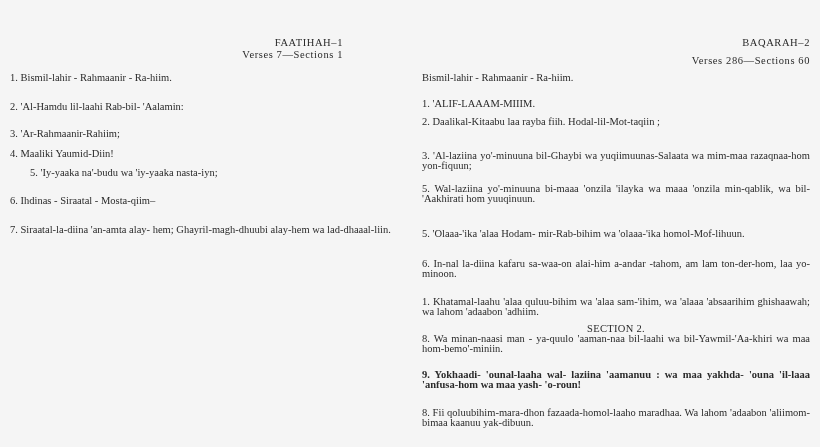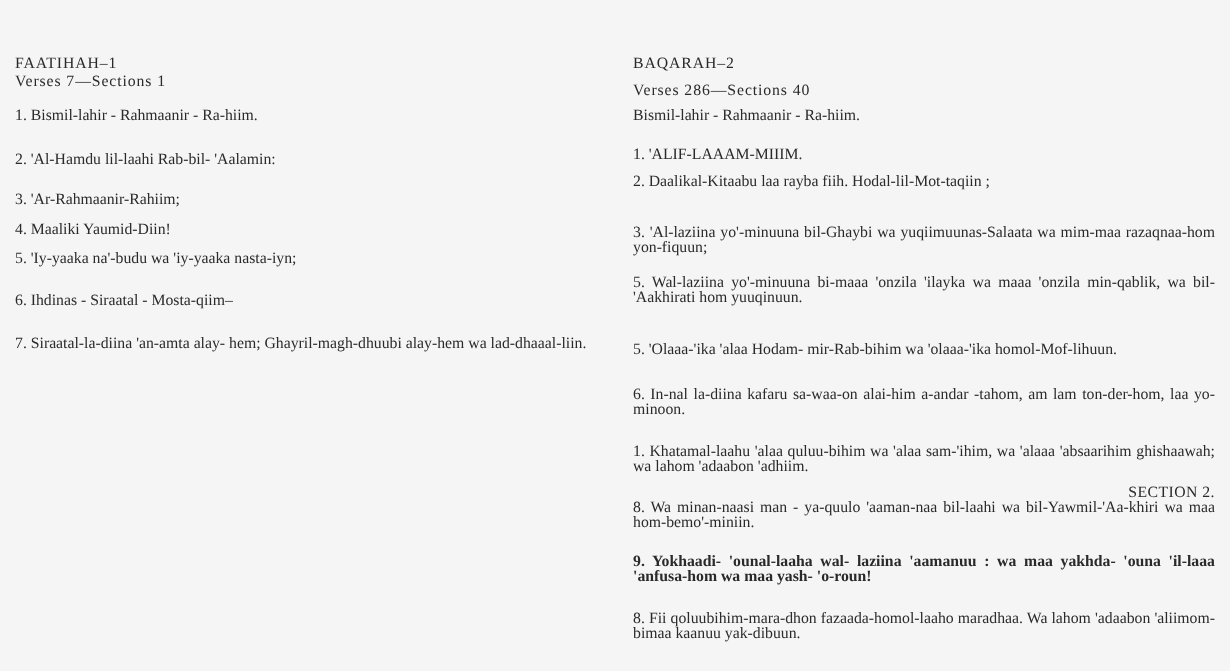--- a/index.html
+++ b/index.html
@@ -18,57 +18,57 @@
       line-height: 10px;
     }
     .col {
       position: absolute;
       top: 0;
     }
     .col-left { left: 10px; width: 360px; }
     .col-right { left: 422px; width: 388px; }
     .title {
       position: absolute;
-      text-align: left;
+      text-align: right;
       letter-spacing: 0.6px;
       font-size: 10.5px;
     }
     .verse {
       position: absolute;
       left: 0;
       width: 100%;
       text-align: justify;
       text-align-last: left;
     }
     .section-heading {
       position: absolute;
       width: 100%;
-      text-align: right;
+      text-align: center;
       letter-spacing: 0.3px;
     }
   </style>
 </head>
 <body>
 
 <div class="col col-left">
   <div class="title" style="left:0; width:333px; top:38px;">FAATIHAH–1</div>
   <div class="title" style="left:0; width:333px; top:50px;">Verses 7—Sections 1</div>
 
   <div class="verse" style="top:73px;">1. Bismil-lahir - Rahmaanir - Ra-hiim.</div>
   <div class="verse" style="top:102px;">2. 'Al-Hamdu lil-laahi Rab-bil- 'Aalamin:</div>
   <div class="verse" style="top:129px;">3. 'Ar-Rahmaanir-Rahiim;</div>
   <div class="verse" style="top:149px;">4. Maaliki Yaumid-Diin!</div>
-  <div class="verse" style="top:168px;">5. 'Iy-yaaka na'-budu wa 'iy-yaaka nasta-iyn;</div>
+  <div class="verse" style="top:168px;margin-left:20px;">5. 'Iy-yaaka na'-budu wa 'iy-yaaka nasta-iyn;</div>
   <div class="verse" style="top:196px;font-family:Liberation Serif, serif;">6. Ihdinas - Siraatal - Mosta-qiim–</div>
   <div class="verse" style="top:225px; width:390px;">7. Siraatal-la-diina 'an-amta alay- hem; Ghayril-magh-dhuubi alay-hem wa lad-dhaaal-liin.</div>
 </div>
 
 <div class="col col-right">
   <div class="title" style="left:0; width:388px; top:38px;">BAQARAH–2</div>
-  <div class="title" style="left:0; width:388px; top:56px;">Verses 286—Sections 40</div>
+  <div class="title" style="left:0; width:388px; top:56px;">Verses 286—Sections 60</div>
 
   <div class="verse" style="top:73px;">Bismil-lahir - Rahmaanir - Ra-hiim.</div>
 
   <div class="verse" style="top:99px;">1. 'ALIF-LAAAM-MIIIM.</div>
   <div class="verse" style="top:117px;">2.  Daalikal-Kitaabu laa rayba fiih. Hodal-lil-Mot-taqiin ;</div>
   <div class="verse" style="top:151px;">3. 'Al-laziina yo'-minuuna bil-Ghaybi wa yuqiimuunas-Salaata wa mim-maa razaqnaa-hom yon-fiquun;</div>
   <div class="verse" style="top:184px;">5. Wal-laziina yo'-minuuna bi-maaa 'onzila 'ilayka wa maaa 'onzila min-qablik, wa bil- 'Aakhirati hom yuuqinuun.</div>
   <div class="verse" style="top:229px;">5. 'Olaaa-'ika 'alaa Hodam- mir-Rab-bihim wa 'olaaa-'ika homol-Mof-lihuun.</div>
   <div class="verse" style="top:259px;">6. In-nal la-diina kafaru sa-waa-on alai-him a-andar -tahom, am lam ton-der-hom, laa yo-minoon.</div>
   <div class="verse" style="top:297px;">1. Khatamal-laahu 'alaa quluu-bihim wa 'alaa sam-'ihim, wa 'alaaa 'absaarihim ghishaawah; wa lahom 'adaabon 'adhiim.</div>

